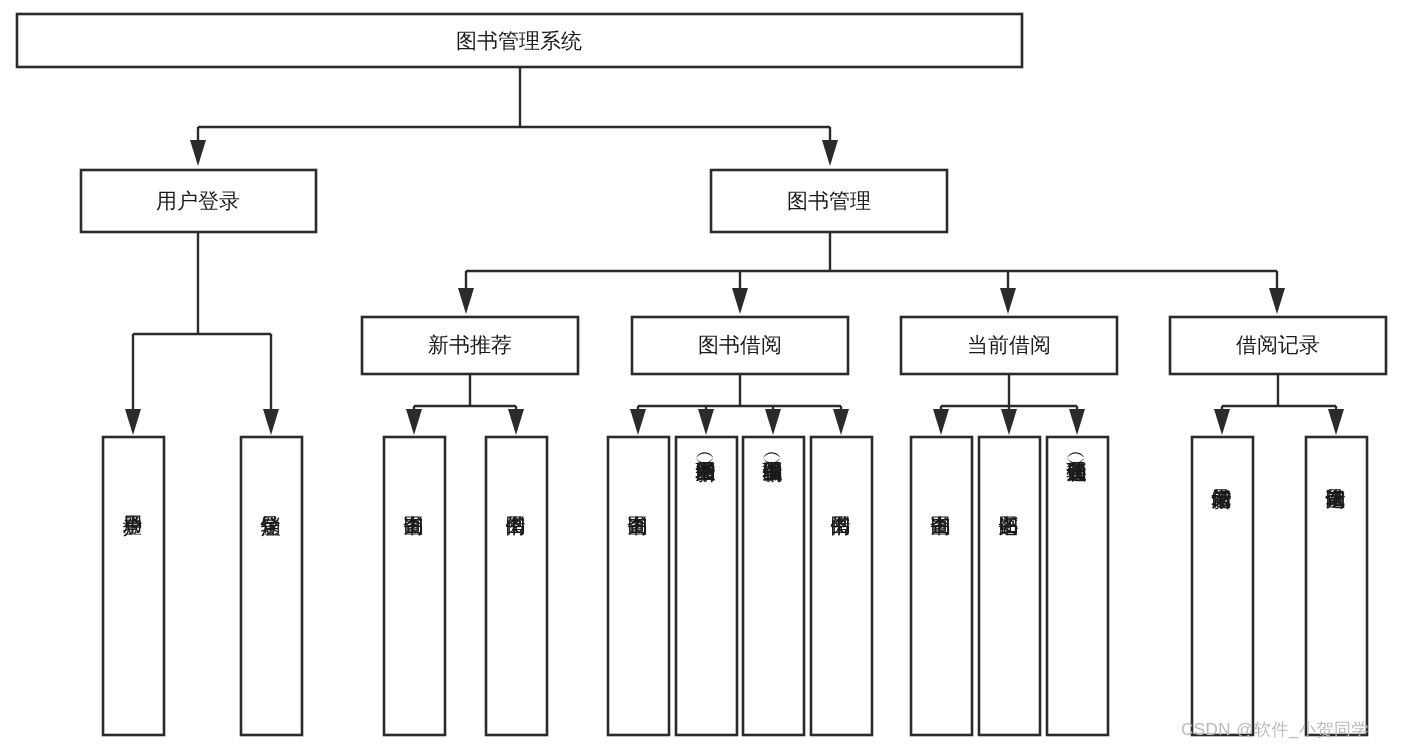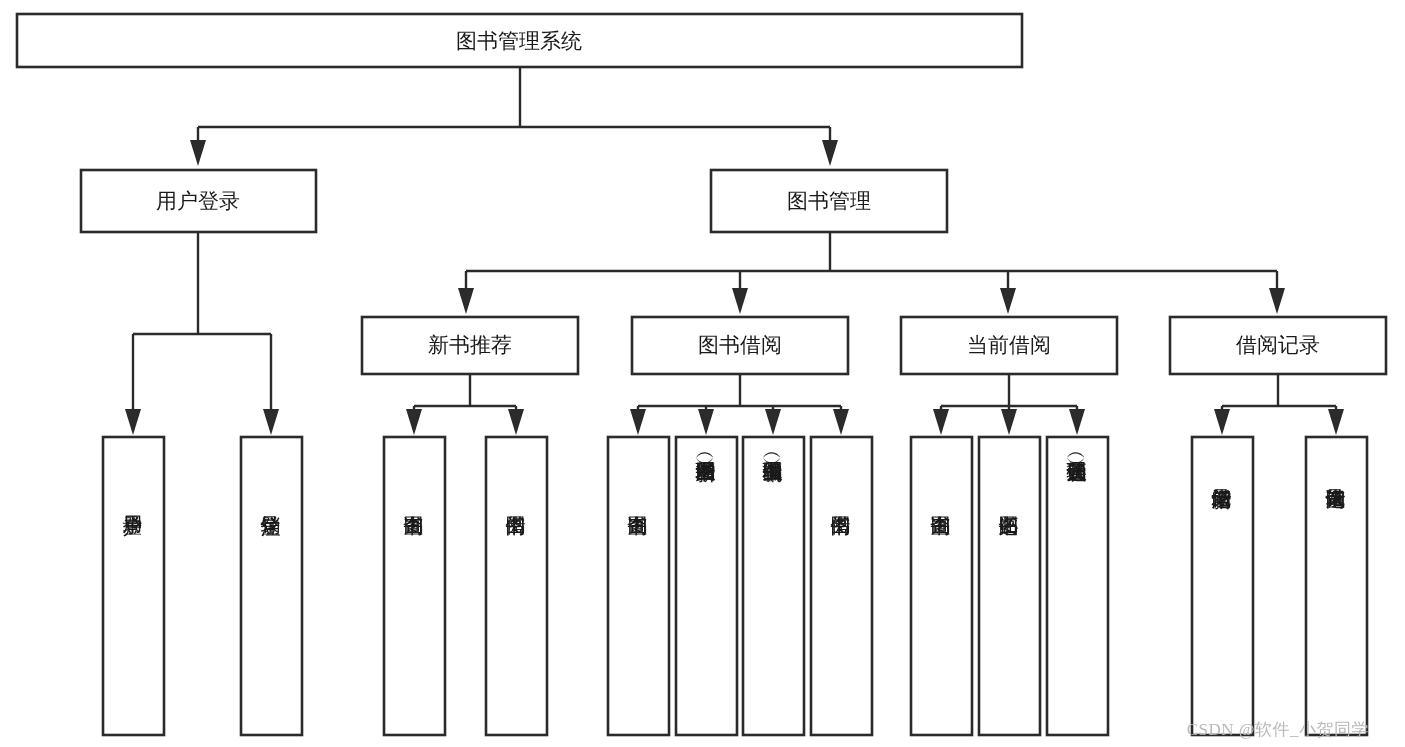--- a/index.html
+++ b/index.html
@@ -52,21 +52,20 @@
   }
   .watermark {
     position: absolute;
     right: 8px;
     bottom: 6px;
     font-size: 17px;
     color: #b9b9b9;
     letter-spacing: 0.5px;
     white-space: nowrap;
     user-select: none;
-    font-family: Liberation Serif, serif;
   }
 </style>
 </head>
 <body>
 
 <div id="diagram-root">
   <svg width="1405" height="747" viewBox="0 0 1405 747" xmlns="http://www.w3.org/2000/svg">
 
     <defs>
       <g id="arrowdef"></g>

